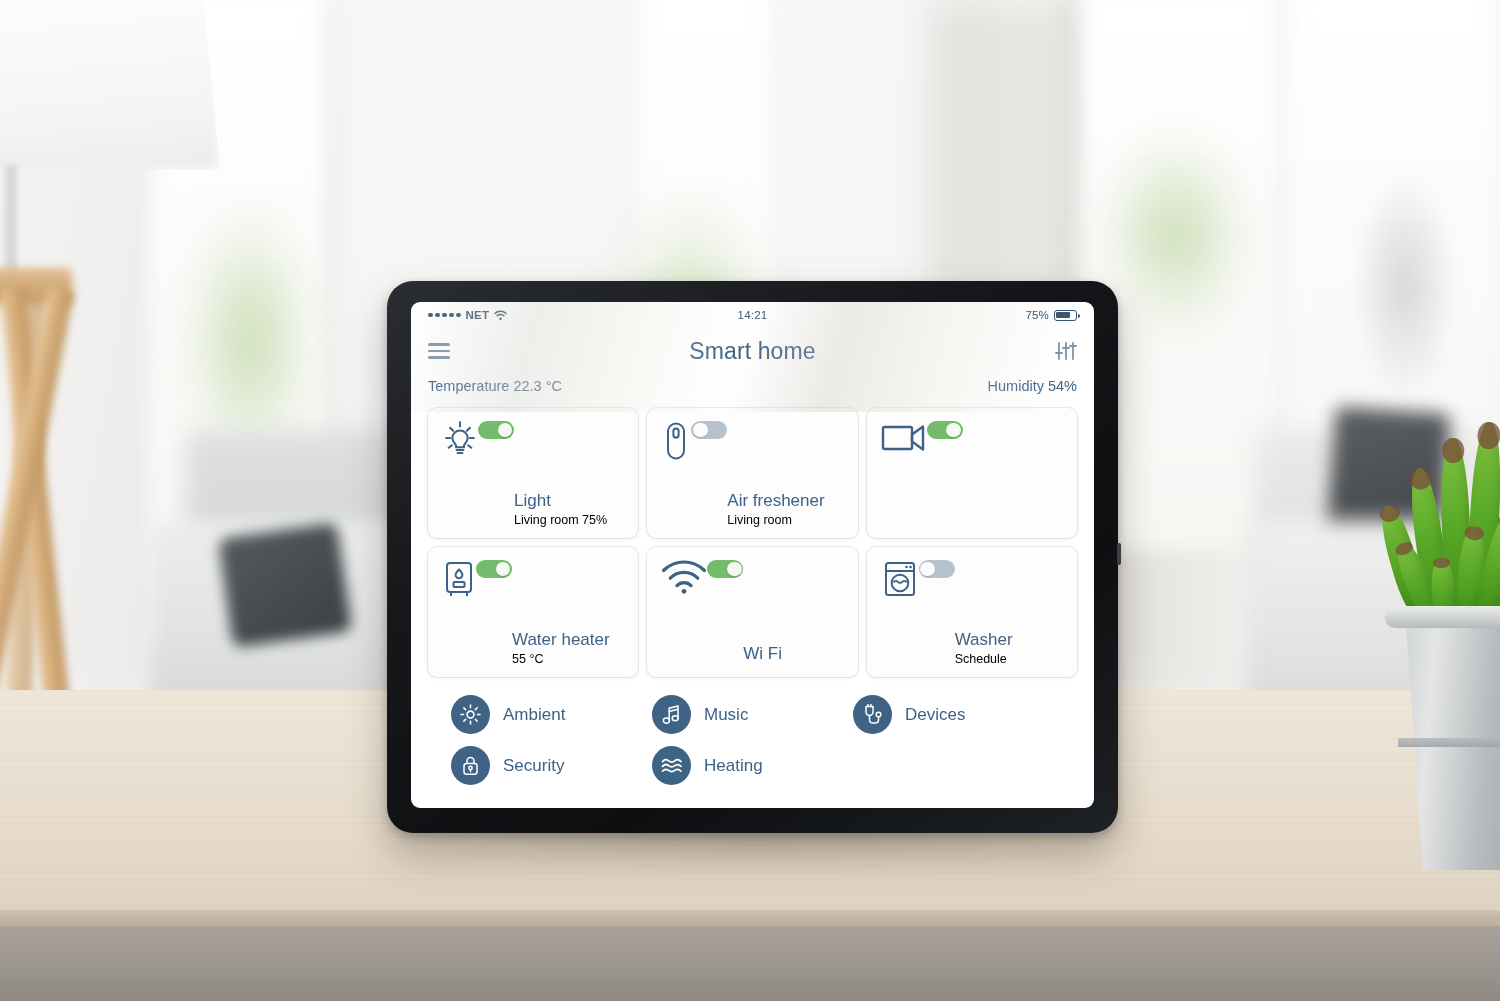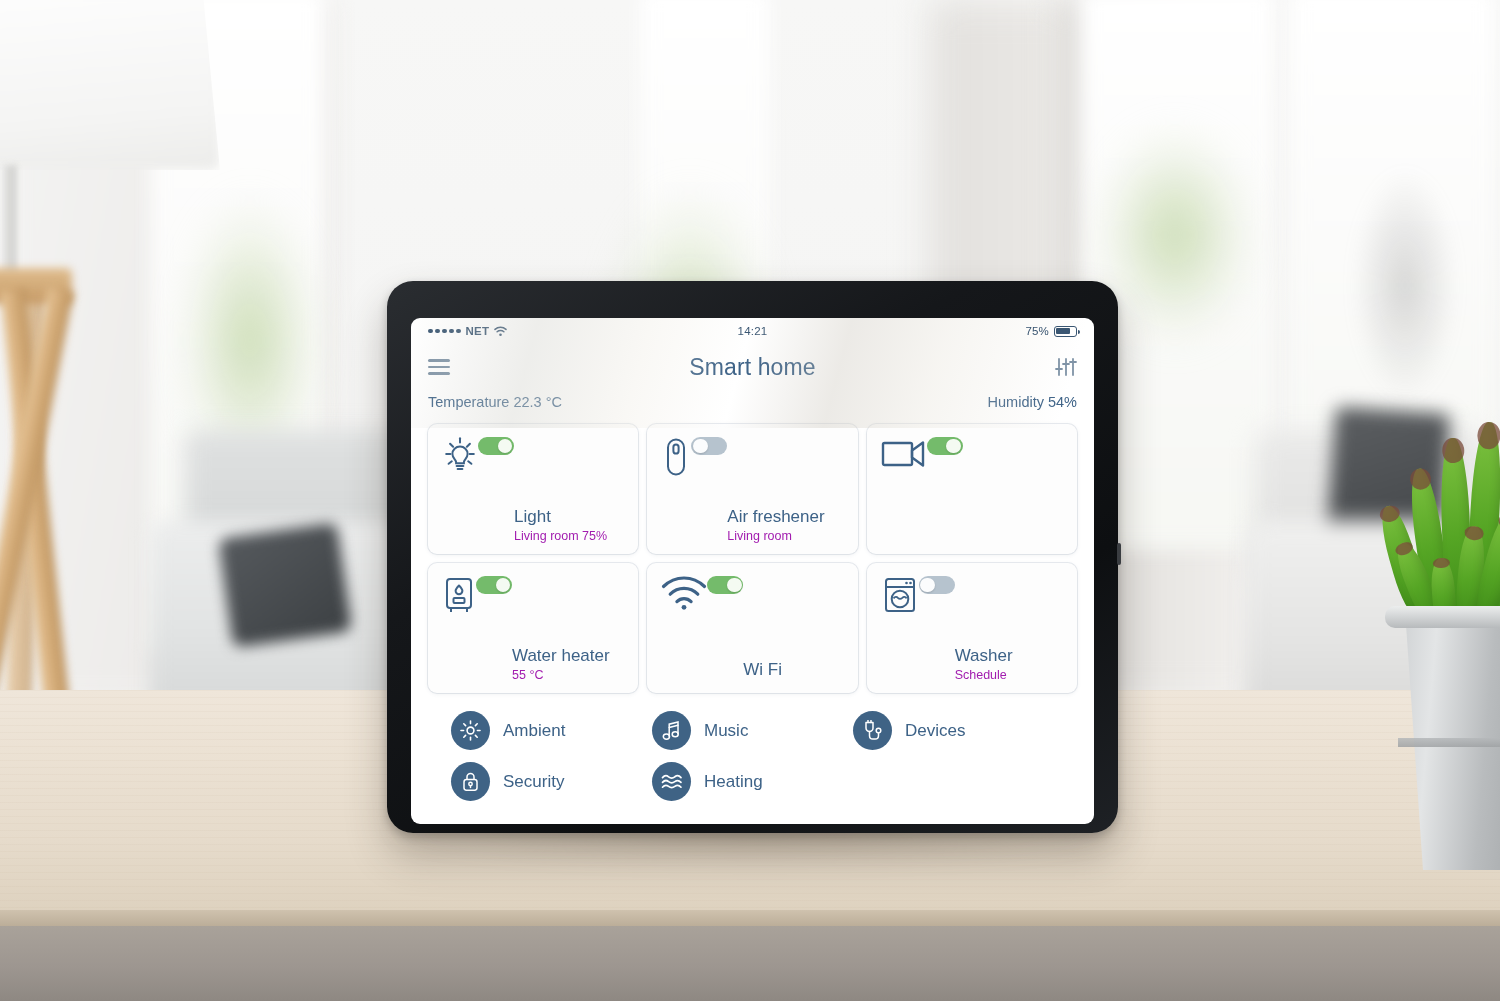--- a/index.html
+++ b/index.html
@@ -211,21 +211,21 @@
       0 4px 10px rgba(0,0,0,.22);
   }
   .tablet-btn {
     position: absolute; right: -3px; top: 262px;
     width: 4px; height: 22px;
     background: #3a3d41; border-radius: 2px;
   }
 
   .screen {
     position: absolute;
-    left: 24px; top: 37px;
+    left: 24px; top: 21px;
     width: 683px; height: 506px;
     background: #ffffff;
     border-radius: 9px;
     overflow: hidden;
   }
 
   
   .screen-reflection {
     position: absolute; left: 0; top: 0; width: 100%; height: 110px;
     background:
@@ -307,21 +307,21 @@
     padding: 13px 14px 11px 14px;
     display: flex;
     flex-direction: row;
     box-shadow: 0 1px 4px rgba(80,100,120,.10), 0 0 0 1px rgba(225,230,235,.75);
     position: relative;
   }
   .card-top { display: flex; align-items: flex-start; justify-content: space-between; }
   .card-icon { color: #3d6287; }
   .card-body { margin-top: auto; }
   .card-title { font-size: 17px; color: #3d6287; line-height: 1.15; }
-  .card-sub { font-size: 12.5px; color: #a21caf; margin-top: 2px; }
+  .card-sub { font-size: 12.5px; color: #000000; margin-top: 2px; }
 
   
   .toggle {
     width: 36px; height: 18px; border-radius: 10px;
     position: relative; flex: none; cursor: pointer;
   }
   .toggle.on { background: #74bb6b; }
   .toggle.off { background: #b6c3ce; }
   .toggle i {
     position: absolute; top: 1.6px; width: 14.8px; height: 14.8px;

